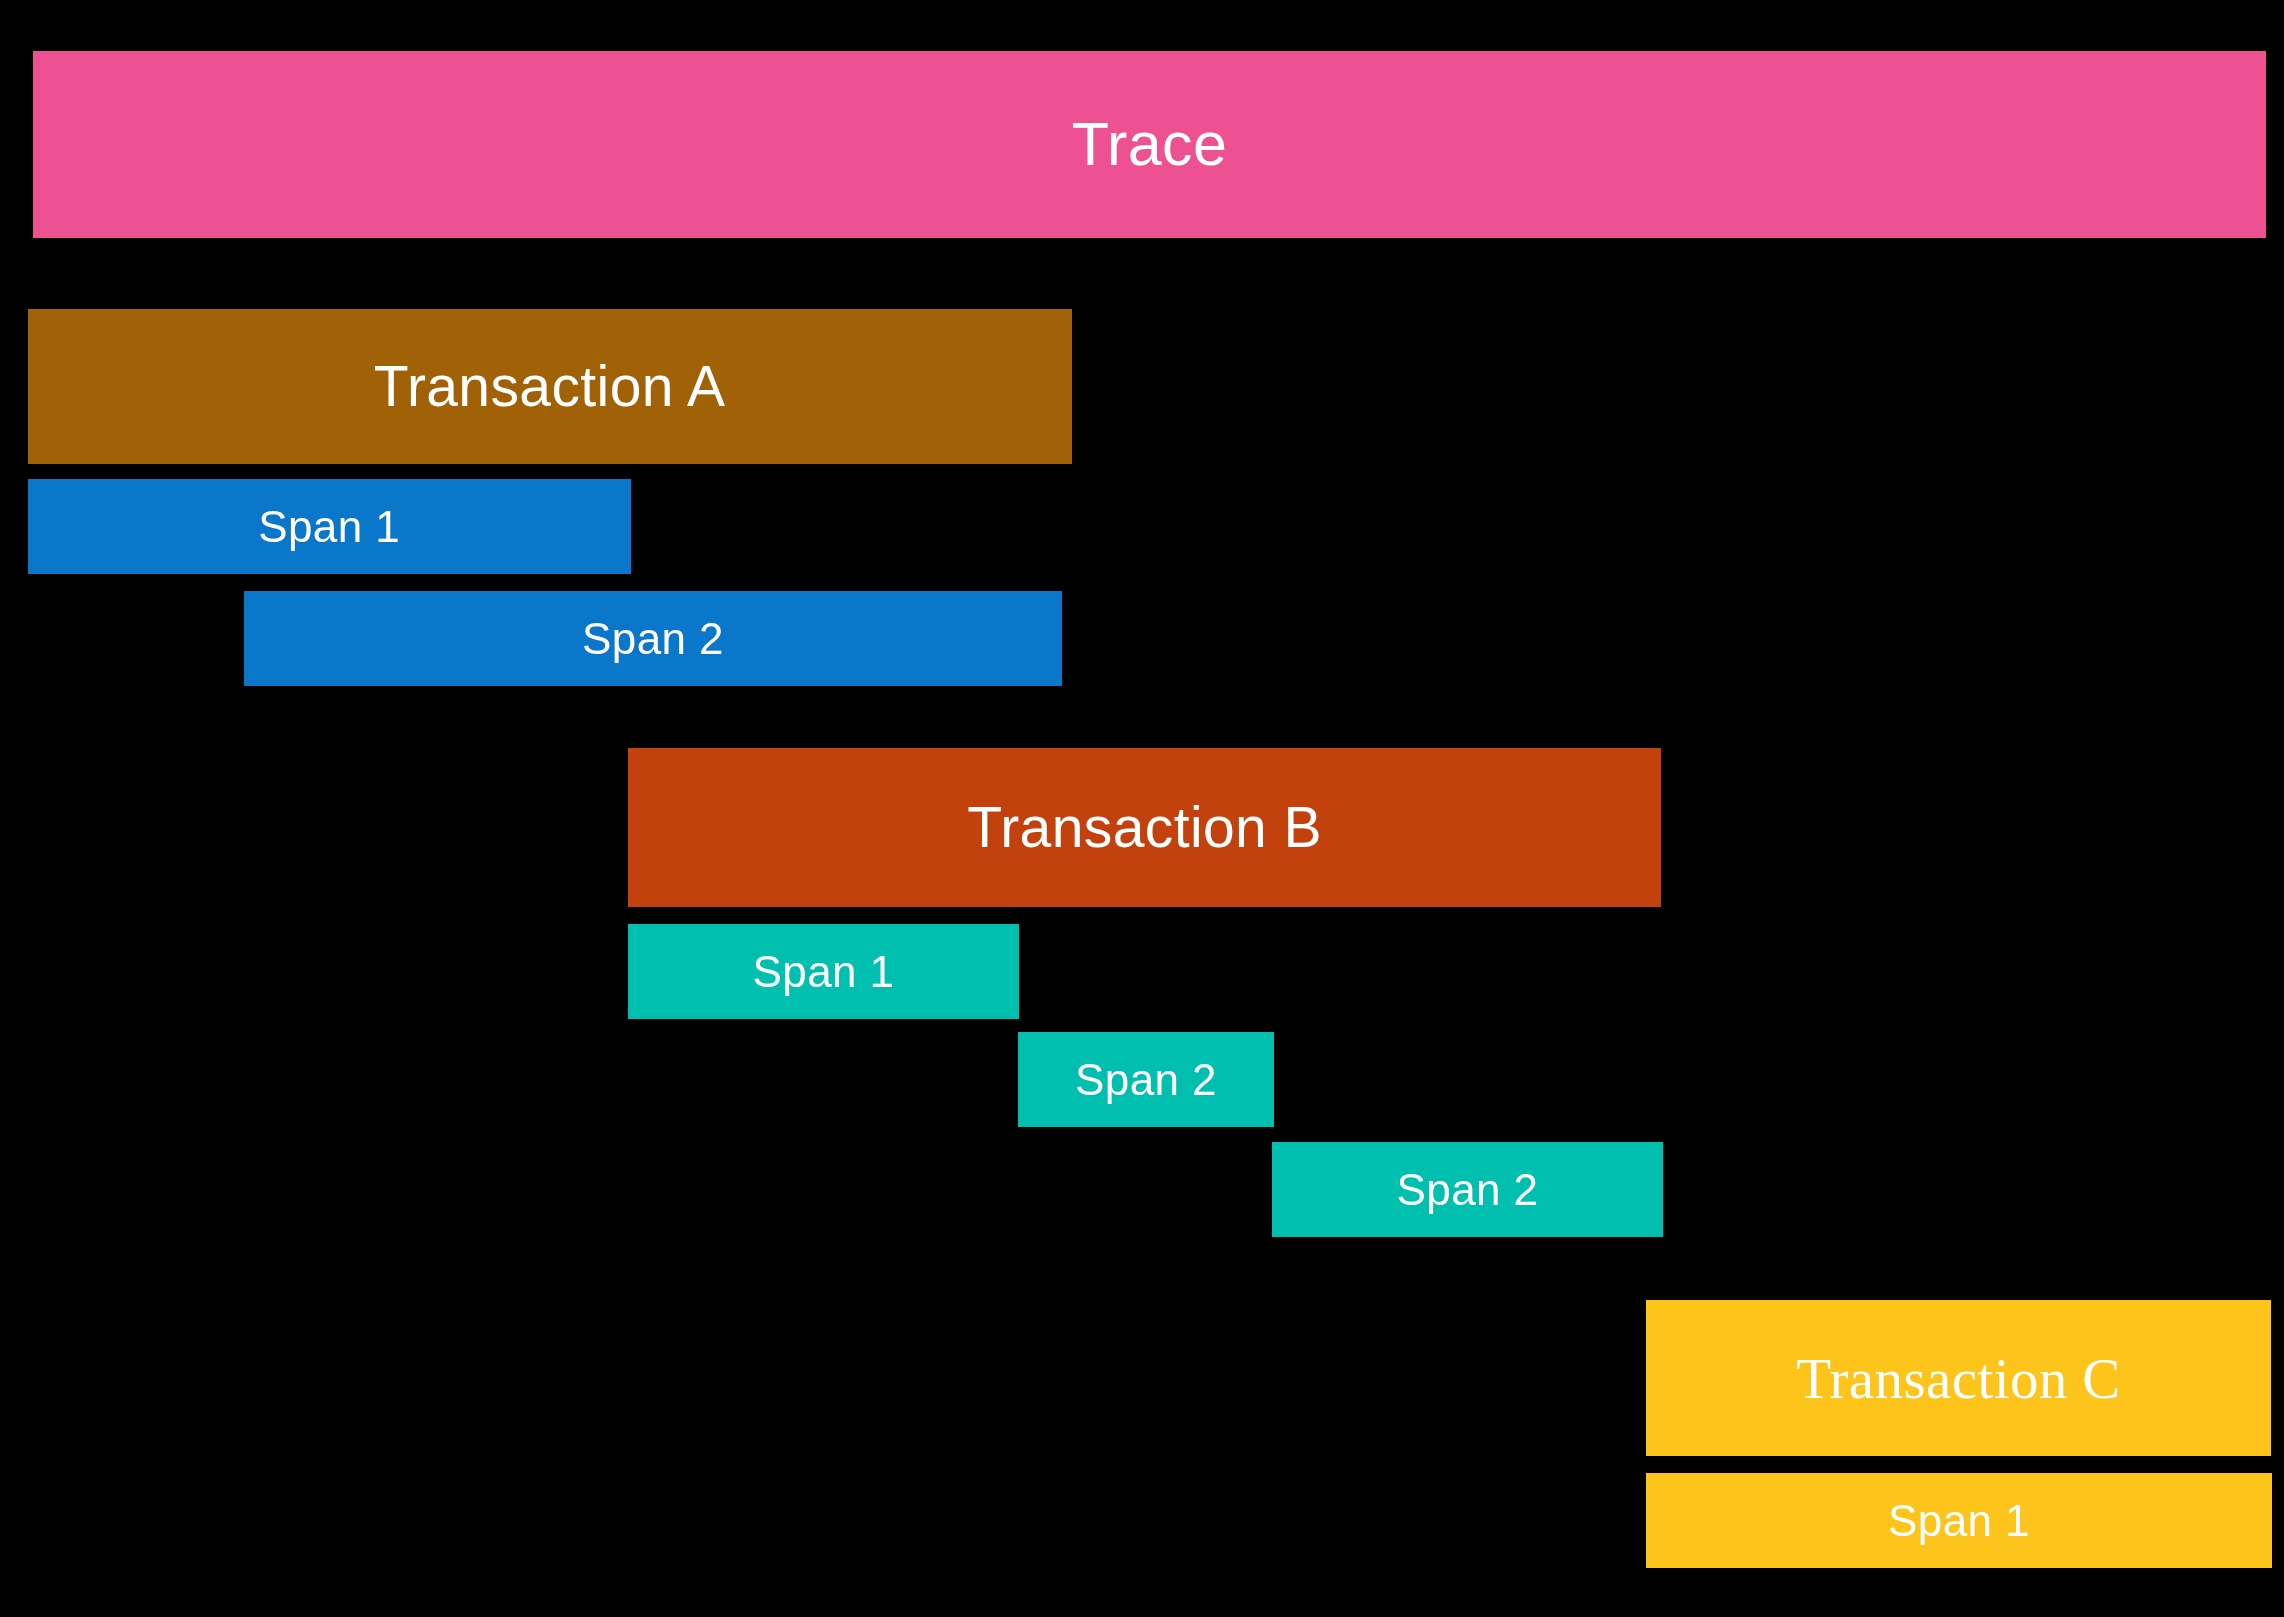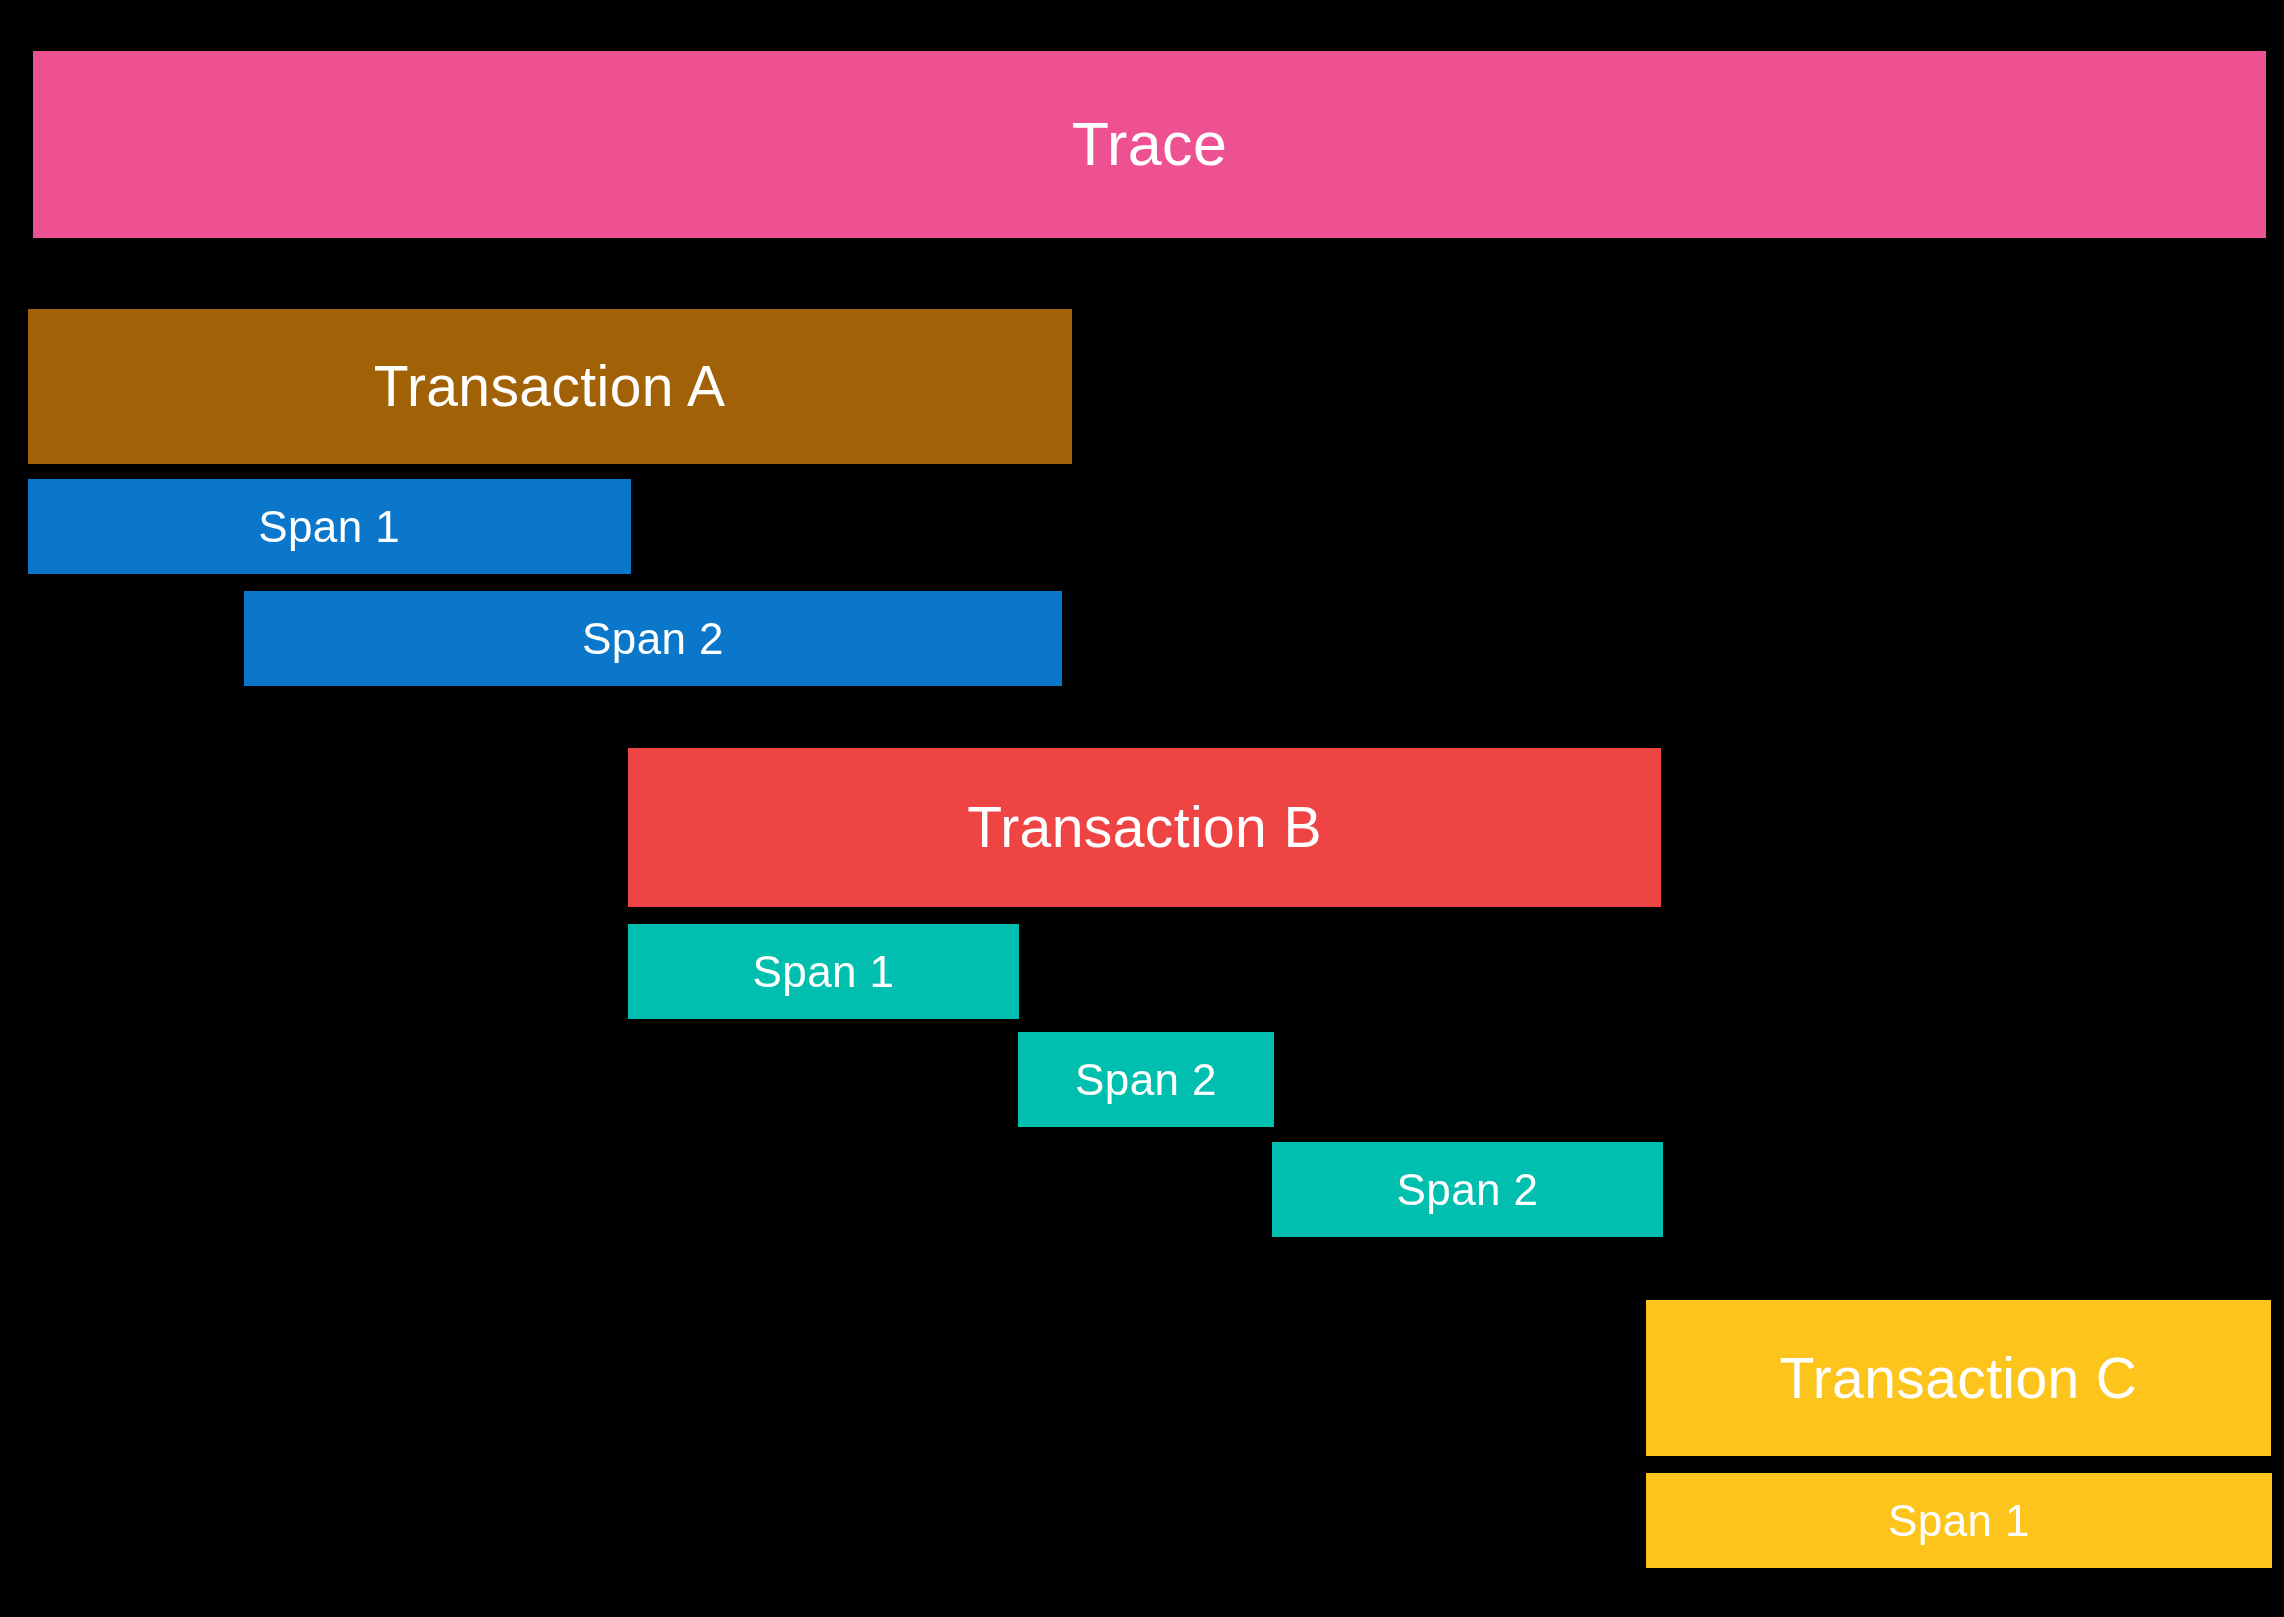--- a/index.html
+++ b/index.html
@@ -67,21 +67,21 @@
     height: 95px;
     background: #0b77cb;
   }
 
   
   #txn-b-bar {
     left: 628px;
     top: 748px;
     width: 1033px;
     height: 159px;
-    background: #ef4444;
+    background: #c2410c;
   }
   #txn-b-bar .bar-label { font-size: 57px; }
 
   #txn-b-span-1 {
     left: 628px;
     top: 924px;
     width: 391px;
     height: 95px;
     background: #00bfae;
   }
@@ -101,21 +101,21 @@
   }
 
   
   #txn-c-bar {
     left: 1646px;
     top: 1300px;
     width: 625px;
     height: 156px;
     background: #fdc41b;
   }
-  #txn-c-bar .bar-label { font-size: 57px; }
+  #txn-c-bar .bar-label { font-size: 57px; font-family: Liberation Serif, serif; }
 
   #txn-c-span-1 {
     left: 1646px;
     top: 1473px;
     width: 626px;
     height: 95px;
     background: #fdc41b;
   }
 
   

